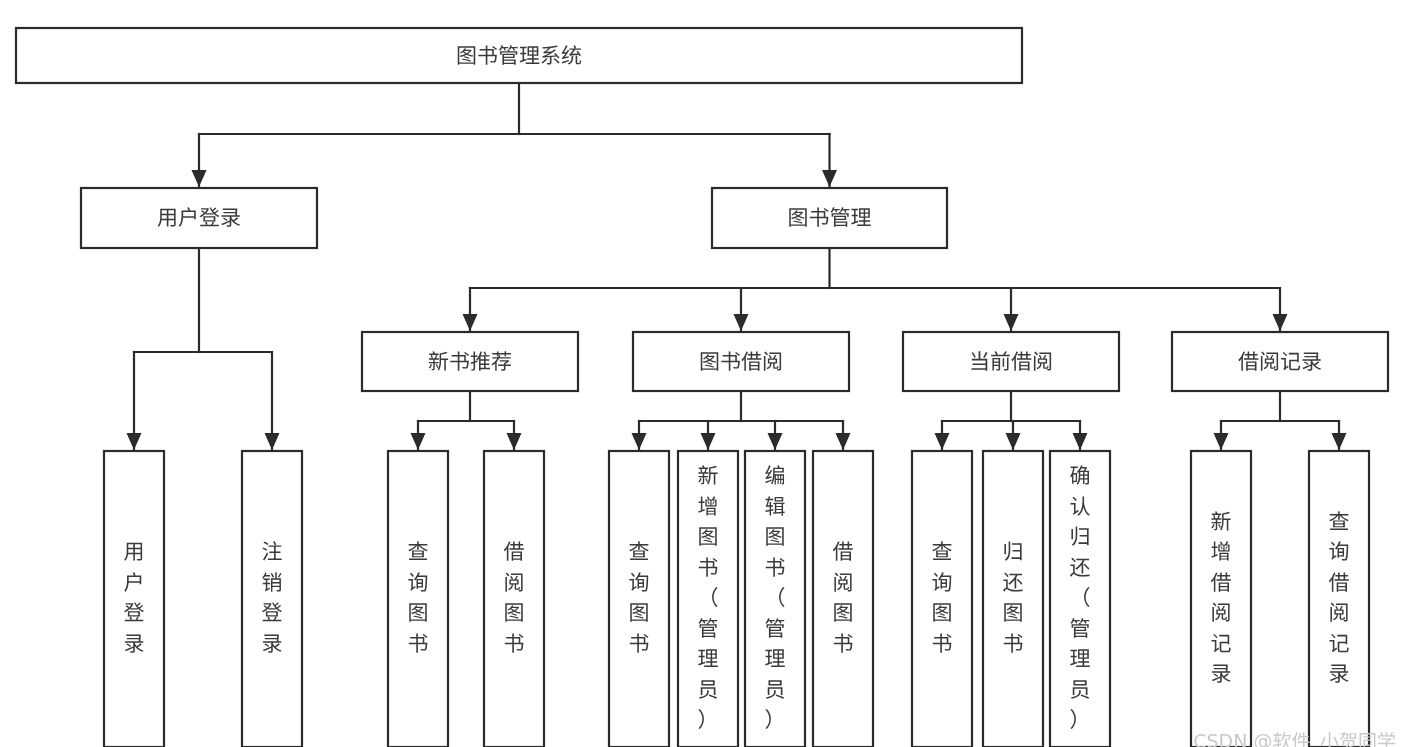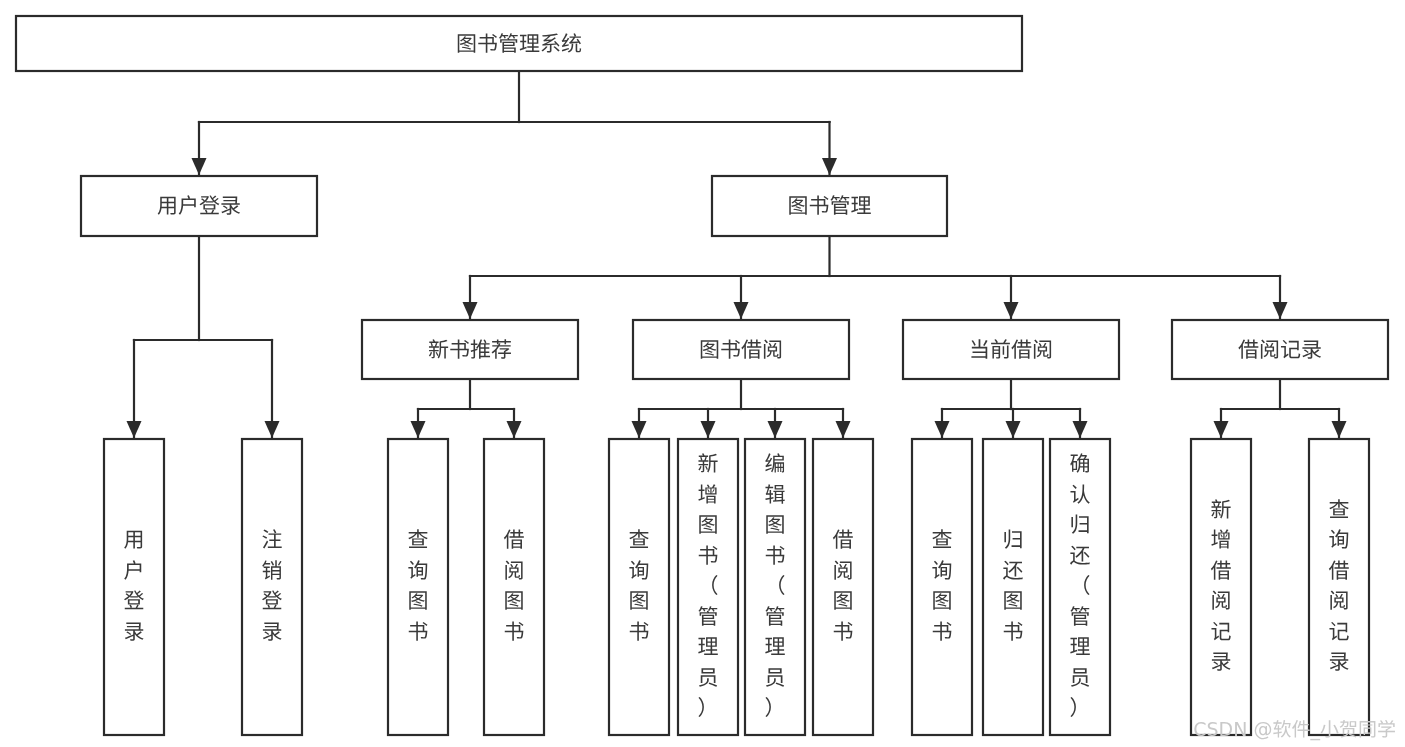--- a/index.html
+++ b/index.html
@@ -11,21 +11,21 @@
   body {
     width: 1405px;
     height: 747px;
     position: relative;
     overflow: hidden;
     font-family: "DejaVu Sans", "Liberation Sans", sans-serif;
   }
   #diagram-root {
     position: absolute;
     left: 0;
-    top: 4px;
+    top: 16px;
     width: 1405px;
     height: 627px;
   }
   svg.diagram-canvas {
     display: block;
     width: 1405px;
     height: 747px;
   }
   .node-box {
     fill: #ffffff;

